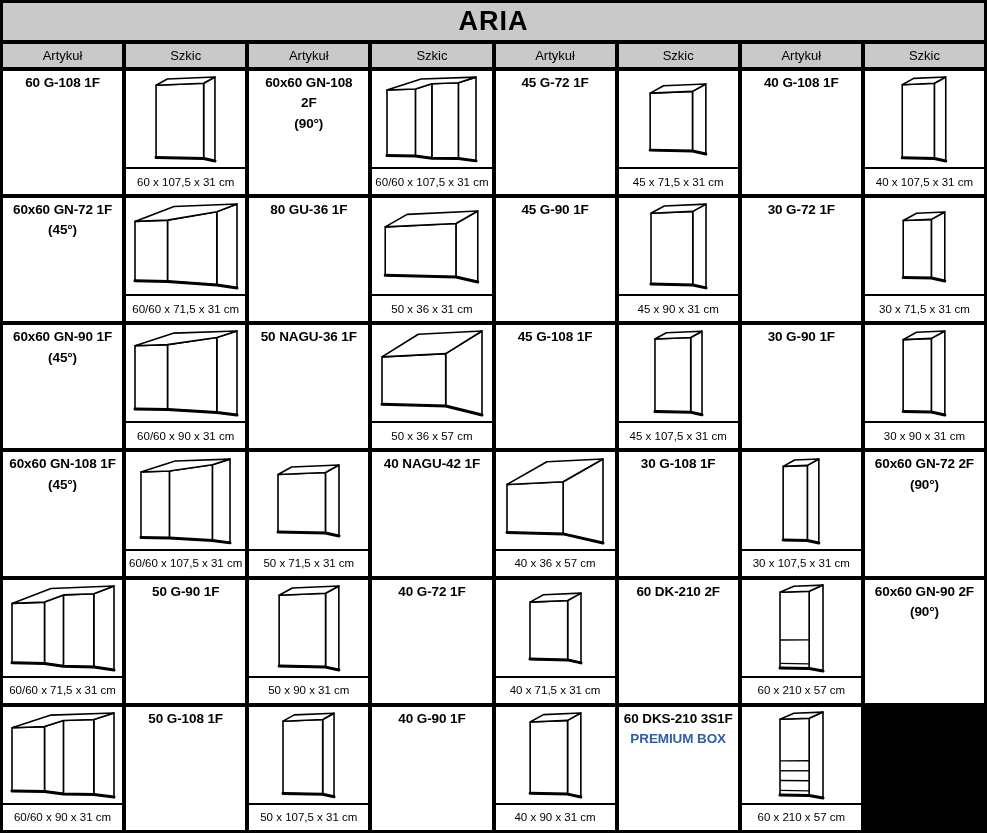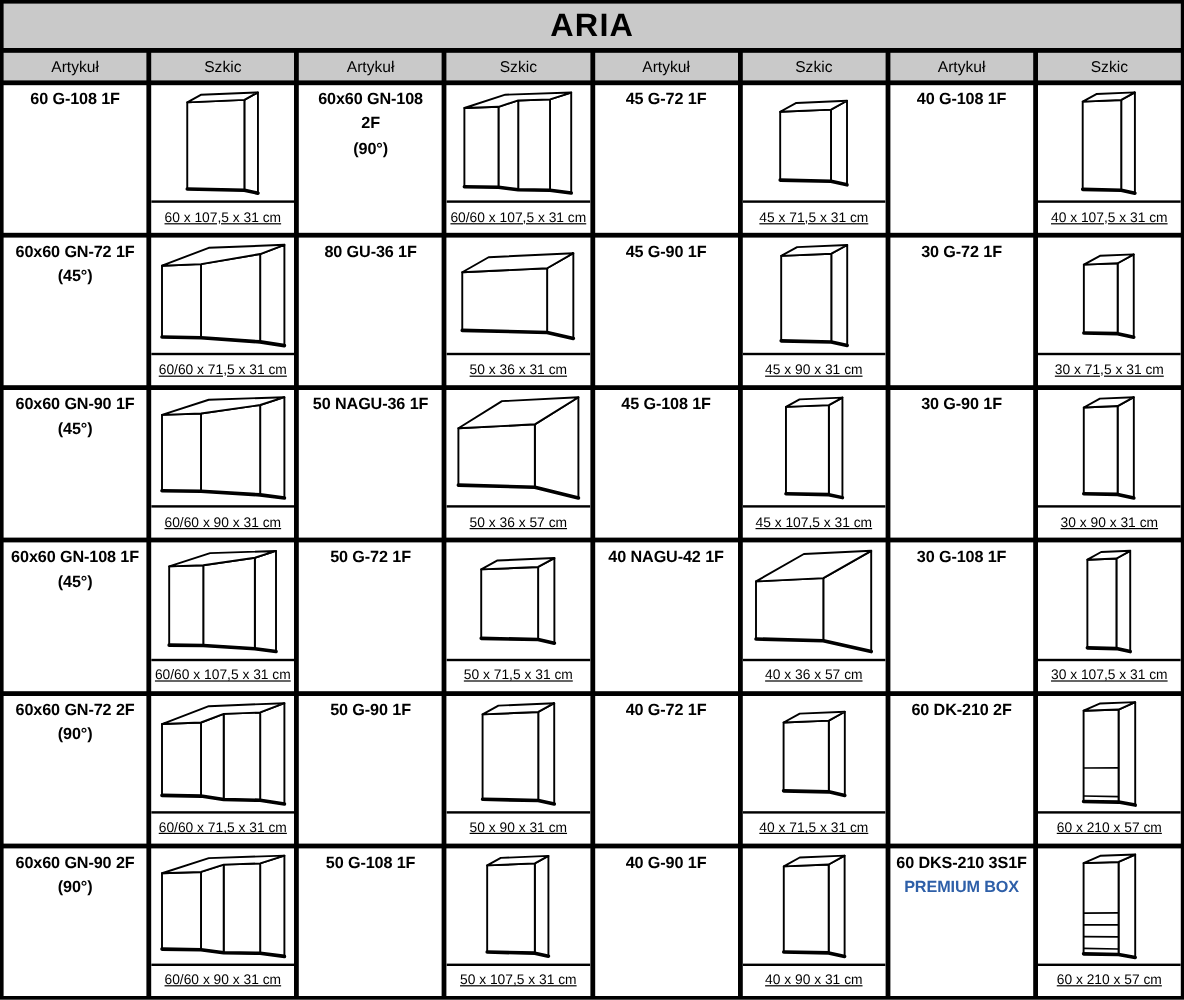--- a/index.html
+++ b/index.html
@@ -28,21 +28,21 @@
   .article-line{
     font-weight:700;font-size:13.5px;line-height:1.5;text-align:center;
     white-space:nowrap;letter-spacing:-0.1px;
   }
   .article-line.premium{color:var(--premium-blue,#2e5fa8);}
   .sketch-cell{background:#fff;display:flex;flex-direction:column;overflow:hidden;}
   .sketch-area{flex:1;display:flex;align-items:center;justify-content:center;overflow:hidden;}
   .caption{
     height:25px;flex:0 0 25px;border-top:2px solid #000;
     display:flex;align-items:center;justify-content:center;
-    font-size:11.5px;white-space:nowrap;text-decoration:underline;
+    font-size:11.5px;white-space:nowrap;
   }
   .face{fill:#fff;stroke:#000;stroke-width:1.6;stroke-linejoin:round;}
   .edge{fill:none;stroke:#000;stroke-width:1.4;}
   .accent{fill:none;stroke:#000;stroke-width:3;stroke-linecap:round;stroke-linejoin:round;}
 </style>
 </head>
 <body>
 
 <div class="sheet">
   <div class="grid" id="grid">
@@ -240,23 +240,20 @@
           <svg width="95" height="90" viewBox="0 0 95.3 90.0">
             <polygon points="74.6,84.7 92.3,87.0 92.3,3.0 74.6,8.7" class="face"></polygon>
             <polygon points="31.5,82.1 74.6,84.7 74.6,8.7 31.5,14.9" class="face"></polygon>
             <polygon points="3.0,81.7 31.5,82.1 31.5,14.9 3.0,15.9" class="face"></polygon>
             <polygon points="3.0,15.9 31.5,14.9 74.6,8.7 92.3,3.0 37.2,4.8" class="face"></polygon>
             <polyline points="3.0,81.7 31.5,82.1 74.6,84.7 92.3,87.0" class="accent"></polyline>
           </svg>
         </div>
         <div class="caption">60/60 x 107,5 x 31 cm</div>
       </div>
-      <div class="article-cell">
-        <div class="article-line">50 G-72 1F</div>
-      </div>
       <div class="sketch-cell">
         <div class="sketch-area">
           <svg width="67" height="77" viewBox="0 0 66.7 76.6">
             <polygon points="50.2,70.6 63.7,73.6 63.7,3.0 50.2,10.4" class="face"></polygon>
             <polygon points="3.0,69.6 50.2,70.6 50.2,10.4 3.0,12.4" class="face"></polygon>
             <polygon points="3.0,12.4 50.2,10.4 63.7,3.0 16.5,5.0" class="face"></polygon>
             <polyline points="3.0,69.6 50.2,70.6 63.7,73.6" class="accent"></polyline>
           </svg>
         </div>
         <div class="caption">50 x 71,5 x 31 cm</div>

